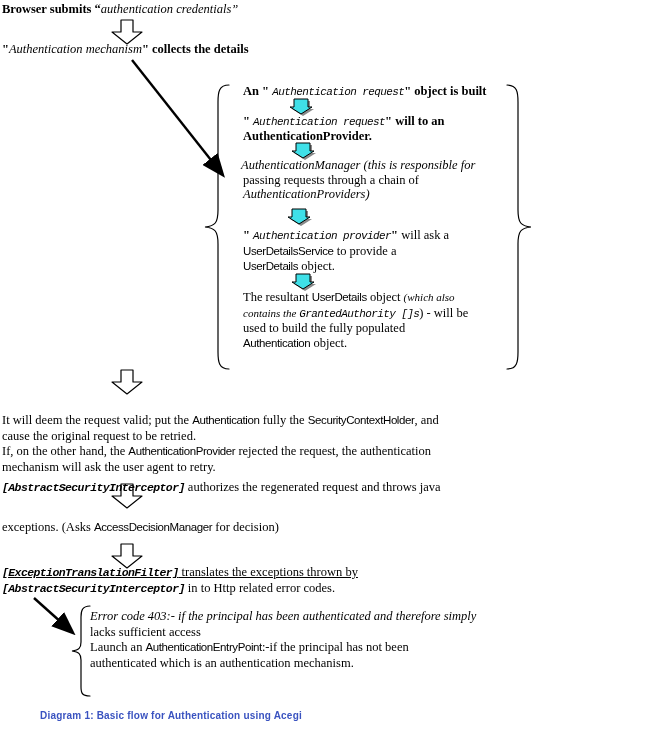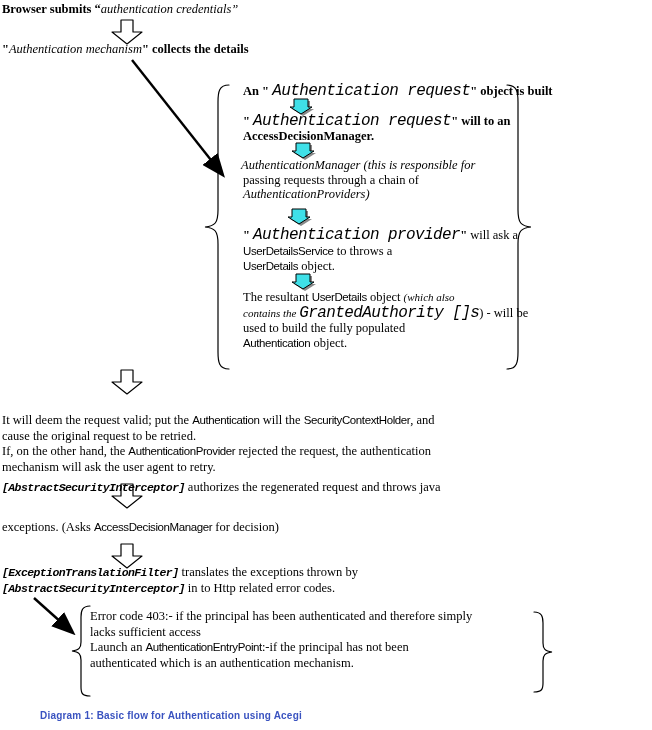--- a/index.html
+++ b/index.html
@@ -1,28 +1,27 @@
 <!DOCTYPE html>
 <html style="--bg: #ffffff; --ink: #000000; --cyan_arrow: #3fe0e8; --cyan_arrow_shadow: #8a8a8a; --caption_blue: #3a53c0;"><head>
 <meta charset="utf-8">
 <style>
   html,body { margin:0; padding:0; background:#fff; }
   .canvas {
     position:relative; width:532px; height:730px; background:var(--bg,#fff);
     font-family:"Liberation Serif", serif; font-size:12.5px; color:var(--ink,#000);
     overflow:hidden;
-    padding-left:47px;
   }
   .line { position:absolute; white-space:nowrap; line-height:15px; }
   .seg.r  { }
   .seg.sb { font-weight:bold; }
   .seg.si { font-style:italic; }
   .seg.sis{ font-style:italic; font-size:11px; }
   .seg.m  { font-family:Liberation Sans, sans-serif; font-size:11.5px; letter-spacing:-0.4px; }
-  .seg.mi { font-family:"Liberation Mono", monospace; font-size:16px; font-style:italic; letter-spacing:-0.6px; }
+  .seg.mi { font-family:"Liberation Mono", monospace; font-size:11px; font-style:italic; letter-spacing:-0.6px; }
   .seg.mbi{ font-family:"Liberation Mono", monospace; font-size:11.5px; font-style:italic; font-weight:bold; letter-spacing:-0.6px; }
   .icon { position:absolute; }
   .outline-arrow-shape { fill:#fff; stroke:#000; stroke-width:1.2; stroke-linejoin:round; }
   .cyan-shadow { fill:var(--cyan_arrow_shadow,#8a8a8a); }
   .cyan-main   { fill:var(--cyan_arrow,#3fe0e8); stroke:#000; stroke-width:1; stroke-linejoin:round; }
   .brace-path  { fill:none; stroke:#000; stroke-width:1.2; stroke-linecap:round; }
   .diag-line   { stroke:#000; stroke-width:2.4; }
   .caption {
     position:absolute; left:40px; top:710px;
     font-family:"Liberation Sans", sans-serif; font-weight:bold; font-size:10px;
@@ -60,88 +59,88 @@
   </svg>
 
   <div class="line" style="left:243px; top:84px;"><span class="seg sb">An " </span><span class="seg mi">Authentication request</span><span class="seg sb">" </span><span class="seg sb">object is built</span></div>
 
   <svg class="icon" style="left:288px; top:98px;" width="27" height="19">
     <path class="cyan-shadow" d="M8,3 L22,3 L22,11 L26,11 L15,18 L4,11 L8,11 Z"></path>
     <path class="cyan-main" d="M6,1 L20,1 L20,9 L24,9 L13,16 L2,9 L6,9 Z"></path>
   </svg>
 
   <div class="line" style="left:243px; top:114px;"><span class="seg sb">" </span><span class="seg mi">Authentication request</span><span class="seg sb">" </span><span class="seg sb">will to an</span></div>
-  <div class="line" style="left:243px; top:129px;"><span class="seg sb">AccessDecisionManager.</span></div>
+  <div class="line" style="left:243px; top:129px;"><span class="seg sb">AuthenticationProvider.</span></div>
 
   <svg class="icon" style="left:290px; top:142px;" width="27" height="19">
     <path class="cyan-shadow" d="M8,3 L22,3 L22,11 L26,11 L15,18 L4,11 L8,11 Z"></path>
     <path class="cyan-main" d="M6,1 L20,1 L20,9 L24,9 L13,16 L2,9 L6,9 Z"></path>
   </svg>
 
   <div class="line" style="left:241px; top:158px;"><span class="seg si">AuthenticationManager (this is responsible for</span></div>
   <div class="line" style="left:243px; top:173px;"><span class="seg r">passing requests through a chain of</span></div>
   <div class="line" style="left:243px; top:187px;"><span class="seg si">AuthenticationProviders)</span></div>
 
   <svg class="icon" style="left:286px; top:208px;" width="27" height="19">
     <path class="cyan-shadow" d="M8,3 L22,3 L22,11 L26,11 L15,18 L4,11 L8,11 Z"></path>
     <path class="cyan-main" d="M6,1 L20,1 L20,9 L24,9 L13,16 L2,9 L6,9 Z"></path>
   </svg>
 
   <div class="line" style="left:243px; top:228px;"><span class="seg sb">" </span><span class="seg mi">Authentication provider</span><span class="seg sb">"</span><span class="seg r"> will ask a</span></div>
-  <div class="line" style="left:243px; top:244px;"><span class="seg m">UserDetailsService</span><span class="seg r"> to throws a</span></div>
+  <div class="line" style="left:243px; top:244px;"><span class="seg m">UserDetailsService</span><span class="seg r"> to provide a</span></div>
   <div class="line" style="left:243px; top:259px;text-align:right;"><span class="seg m">UserDetails</span><span class="seg r"> object.</span></div>
 
   <svg class="icon" style="left:290px; top:273px;" width="27" height="19">
     <path class="cyan-shadow" d="M8,3 L22,3 L22,11 L26,11 L15,18 L4,11 L8,11 Z"></path>
     <path class="cyan-main" d="M6,1 L20,1 L20,9 L24,9 L13,16 L2,9 L6,9 Z"></path>
   </svg>
 
   <div class="line" style="left:243px; top:290px;"><span class="seg r">The resultant </span><span class="seg m">UserDetails</span><span class="seg r"> object </span><span class="seg sis">(which also</span></div>
   <div class="line" style="left:243px; top:306px;"><span class="seg sis">contains the </span><span class="seg mi">GrantedAuthority []s</span><span class="seg r">) - will be</span></div>
   <div class="line" style="left:243px; top:321px;"><span class="seg r">used to build the fully populated</span></div>
   <div class="line" style="left:243px; top:336px;"><span class="seg m">Authentication</span><span class="seg r"> object.</span></div>
 
   <svg class="icon" style="left:107px; top:369px;" width="40" height="27">
     <path class="outline-arrow-shape" d="M14,1 L26,1 L26,13 L35,13 L20,25 L5,13 L14,13 Z"></path>
   </svg>
 
-  <div class="line" style="left:2px; top:413px;"><span class="seg r">It will deem the request valid; put the </span><span class="seg m">Authentication</span><span class="seg r"> will the </span><span class="seg m">SecurityContextHolder</span><span class="seg r">, and</span></div>
+  <div class="line" style="left:2px; top:413px;"><span class="seg r">It will deem the request valid; put the </span><span class="seg m">Authentication</span><span class="seg r"> fully the </span><span class="seg m">SecurityContextHolder</span><span class="seg r">, and</span></div>
   <div class="line" style="left:2px; top:429px;"><span class="seg r">cause the original request to be retried.</span></div>
 
   <div class="line" style="left:2px; top:444px;"><span class="seg r">If, on the other hand, the </span><span class="seg m">AuthenticationProvider</span><span class="seg r"> rejected the request, the authentication</span></div>
   <div class="line" style="left:2px; top:460px;"><span class="seg r">mechanism will ask the user agent to retry.</span></div>
 
   <svg class="icon" style="left:107px; top:483px;" width="40" height="27">
     <path class="outline-arrow-shape" d="M14,1 L26,1 L26,13 L35,13 L20,25 L5,13 L14,13 Z"></path>
   </svg>
 
   <div class="line" style="left:2px; top:480px;text-align:center;"><span class="seg mbi">[AbstractSecurityInterceptor]</span><span class="seg r"> authorizes the regenerated request and throws java</span></div>
   <div class="line" style="left:2px; top:520px;"><span class="seg r">exceptions. (Asks </span><span class="seg m">AccessDecisionManager</span><span class="seg r"> for decision)</span></div>
 
   <svg class="icon" style="left:107px; top:543px;" width="40" height="27">
     <path class="outline-arrow-shape" d="M14,1 L26,1 L26,13 L35,13 L20,25 L5,13 L14,13 Z"></path>
   </svg>
 
-  <div class="line" style="left:2px; top:565px;"><span class="seg mbi">[ExceptionTranslationFilter]</span><span class="seg r"> translates the exceptions thrown by</span></div>
+  <div class="line" style="left:2px; top:565px;text-decoration:underline;"><span class="seg mbi">[ExceptionTranslationFilter]</span><span class="seg r"> translates the exceptions thrown by</span></div>
   <div class="line" style="left:2px; top:581px;"><span class="seg mbi">[AbstractSecurityInterceptor]</span><span class="seg r"> in to Http related error codes.</span></div>
 
   <svg class="icon" style="left:30px; top:594px;" width="64" height="56">
     <defs>
       <marker id="ah2" markerWidth="10" markerHeight="8" refX="8" refY="4" orient="auto">
         <path d="M0,0 L10,4 L0,8 Z" fill="#000"></path>
       </marker>
     </defs>
     <line class="diag-line" x1="4" y1="4" x2="42" y2="38" marker-end="url(#ah2)"></line>
   </svg>
 
   <svg class="icon" style="left:70px; top:604px;" width="24" height="96">
     <path class="brace-path" d="M20,2 C12,2 11,7 11,13 L11,38 C11,44 9,46 2,47 C9,48 11,50 11,56 L11,83 C11,89 12,92 20,92"></path>
   </svg>
 
-  <div class="line" style="left:90px; top:609px;"><span class="seg r">Error code 403:- if the principal has been authenticated and therefore simply</span></div>
+  <div class="line" style="left:90px; top:609px;font-style:italic;"><span class="seg r">Error code 403:- if the principal has been authenticated and therefore simply</span></div>
   <div class="line" style="left:90px; top:625px;"><span class="seg r">lacks sufficient access</span></div>
   <div class="line" style="left:90px; top:640px;"><span class="seg r">Launch an </span><span class="seg m">AuthenticationEntryPoint</span><span class="seg r">:-if the principal has not been</span></div>
   <div class="line" style="left:90px; top:656px;"><span class="seg r">authenticated which is an authentication mechanism.</span></div>
 
   <svg class="icon" style="left:530px; top:610px;" width="24" height="88">
     <path class="brace-path" d="M4,2 C12,2 13,7 13,13 L13,33 C13,39 15,41 22,42 C15,43 13,45 13,51 L13,73 C13,79 12,82 4,82"></path>
   </svg>
 
   <div class="caption">Diagram 1: Basic flow for Authentication using Acegi</div>
 

